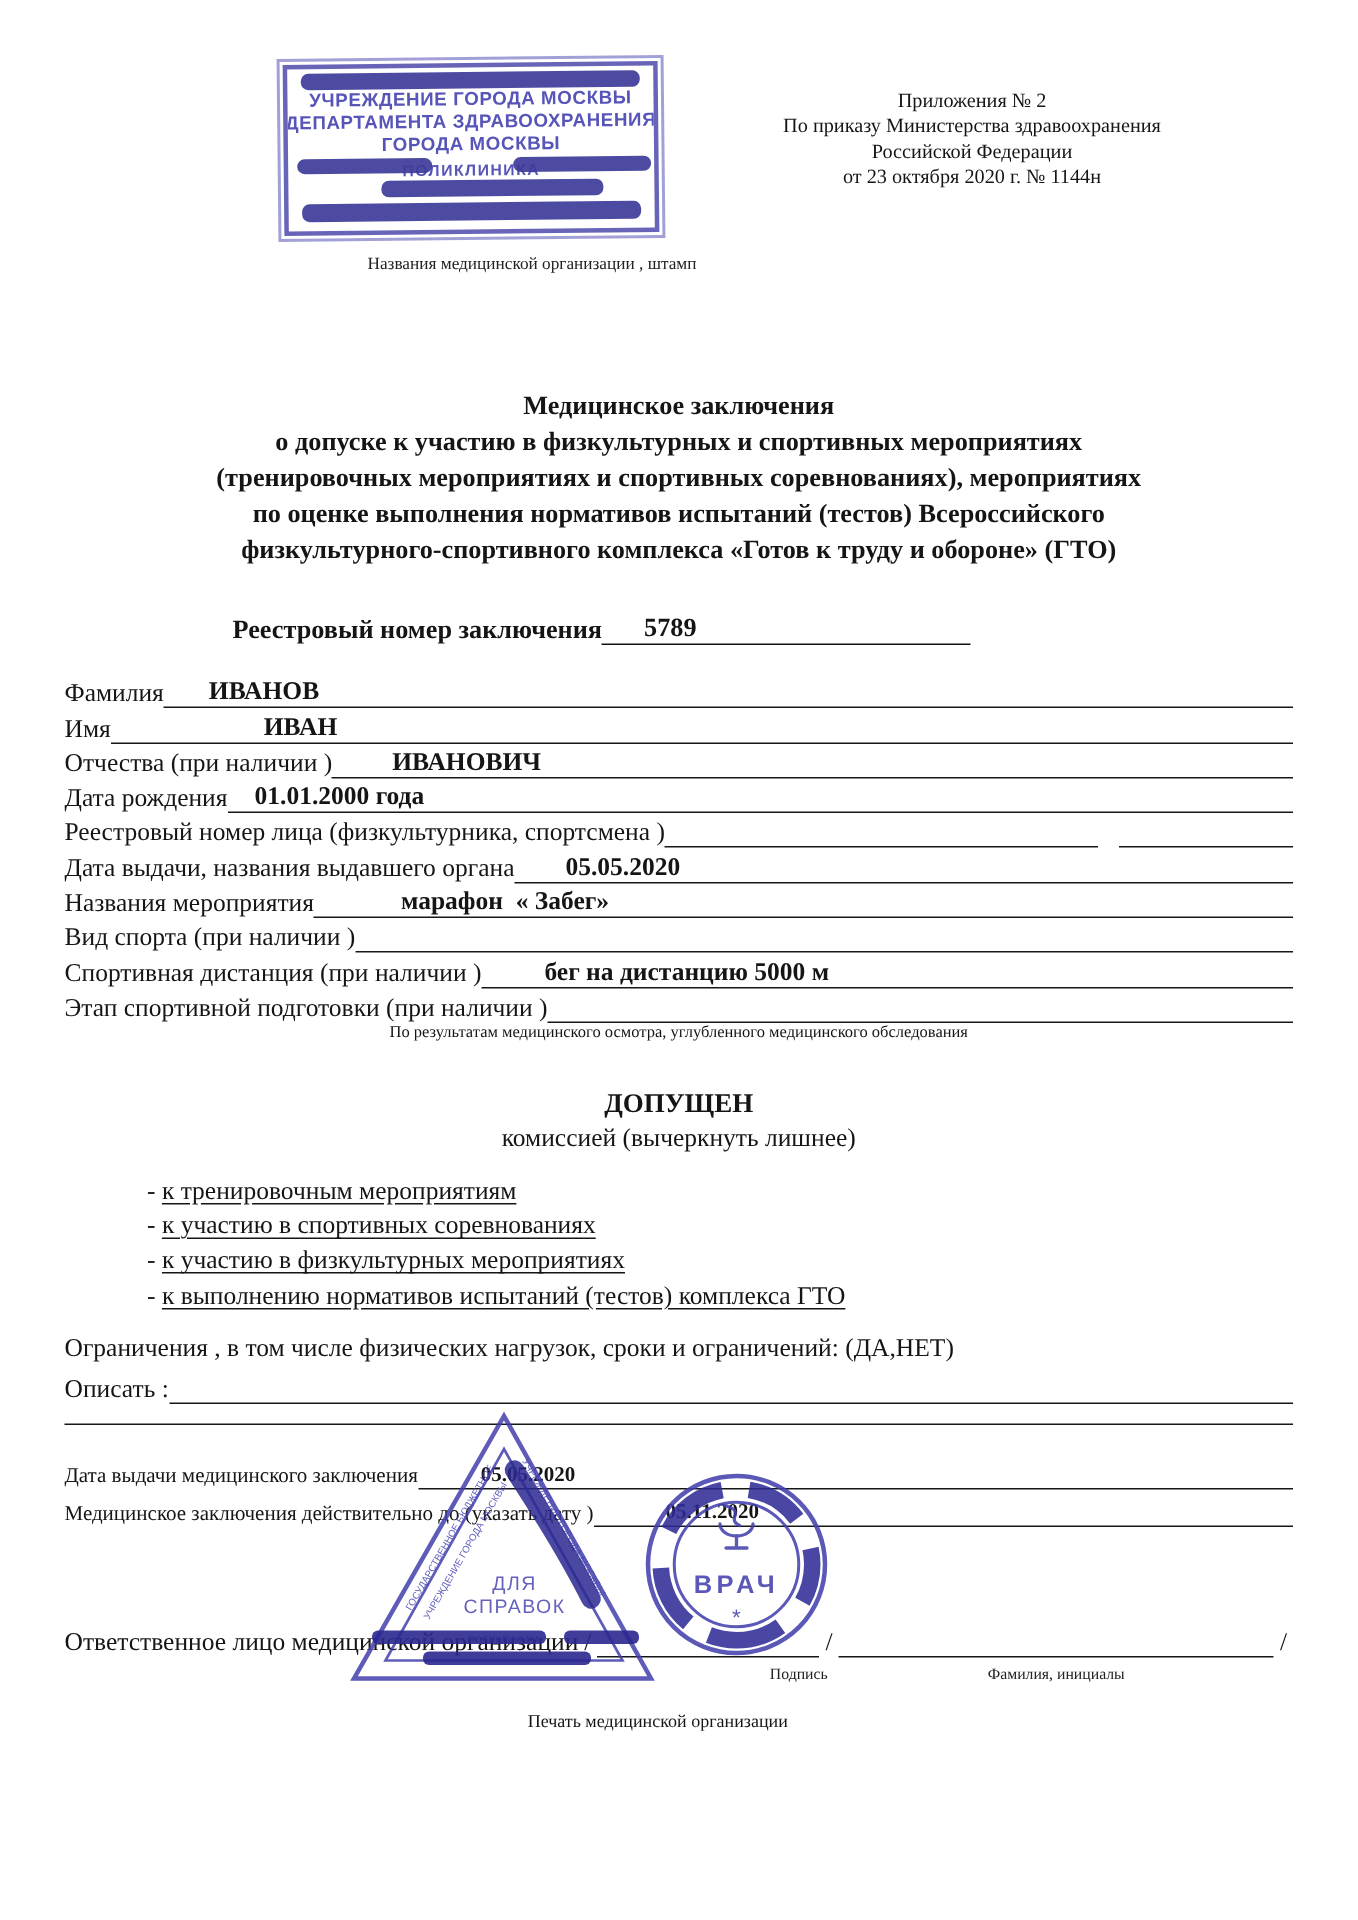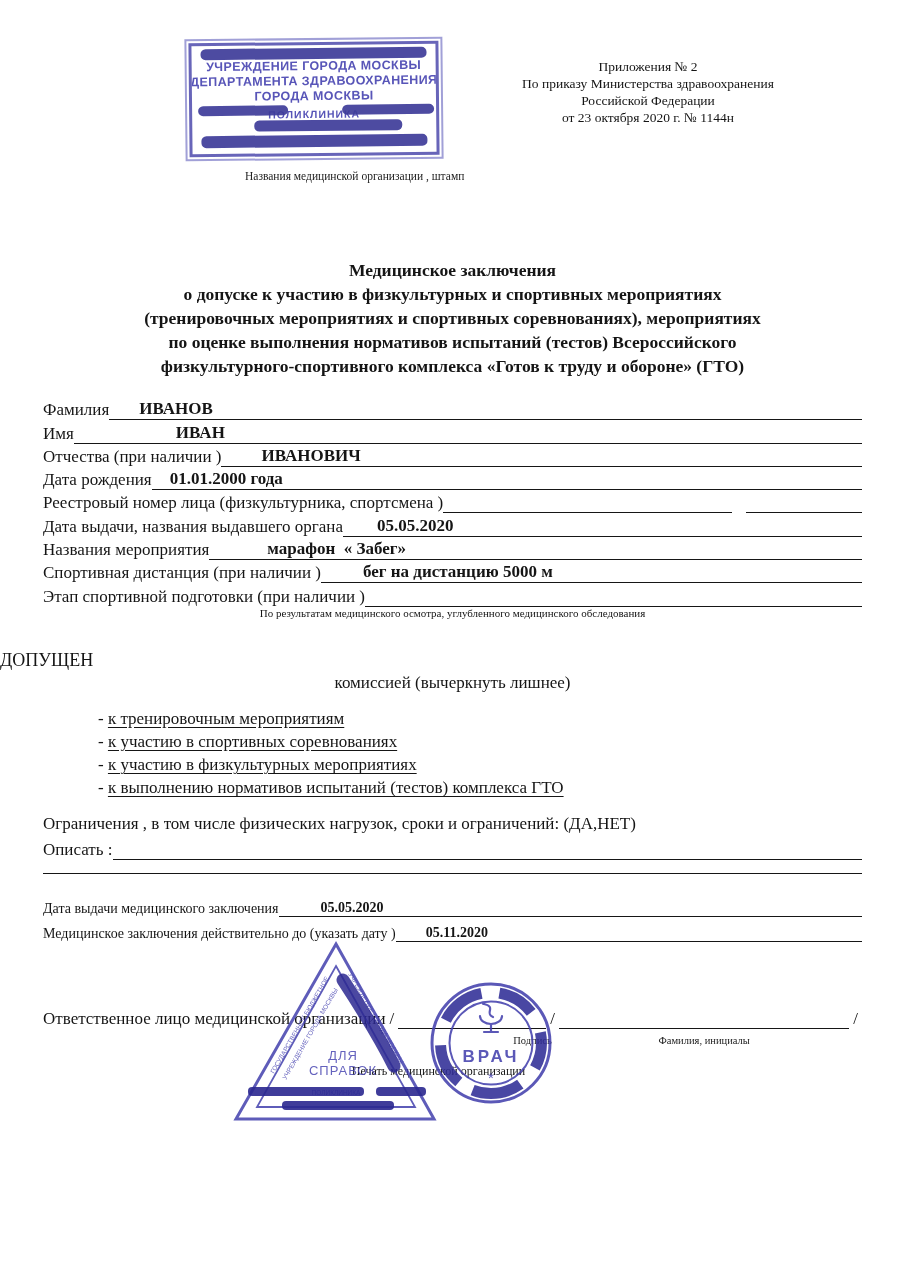--- a/index.html
+++ b/index.html
@@ -43,21 +43,21 @@
   
   .fields{margin:19px 43px 0 43px;}
   .frow{display:flex;align-items:flex-end;height:23.3px;font-size:17px;}
   .frow .lbl{white-space:pre;}
   .frow .line{flex:1;border-bottom:1.2px solid #161616;font-weight:bold;white-space:pre;min-height:1px;}
   .frow .seg1{flex:2.5;}
   .frow .gapsp{width:14px;}
   .frow .seg2{flex:1;}
   .center-note{text-align:center;font-size:11px;height:23.3px;}
   
-  .decision-title{margin-top:20px;text-align:left;font-weight:normal;font-size:18px;height:23.3px;}
+  .decision-title{margin-top:20px;text-align:center;font-weight:bold;font-size:18px;height:23.3px;}
   .decision-sub{text-align:center;font-size:17px;height:23.3px;}
   
   .admissions{margin:12px 43px 5px 98px;font-size:17px;}
   .adm{height:23.3px;}
   .adm .adm-text{text-decoration:underline;text-underline-offset:3px;}
   
   .restr{margin:12px 43px 0 43px;font-size:17px;}
   .restr-line1{height:23.3px;}
   .describe{display:flex;align-items:flex-end;height:23.3px;}
   .describe .lbl{white-space:pre;}
@@ -118,20 +118,24 @@
   </div>
 
   <div class="title">
     <div>Медицинское  заключения</div>
     <div>о допуске к участию в физкультурных и спортивных мероприятиях</div>
     <div>(тренировочных мероприятиях и спортивных соревнованиях), мероприятиях</div>
     <div>по оценке выполнения нормативов испытаний (тестов) Всероссийского</div>
     <div>физкультурного-спортивного комплекса «Готов к труду и обороне» (ГТО)</div>
   </div>
 
+  <div class="registry">
+    <span class="lbl">Реестровый номер заключения</span>
+    <span class="rline">5789</span>
+  </div>
 
   <div class="fields">
     <div class="frow">
       <span class="lbl">Фамилия</span>
       <span class="line" style="padding-left:30px;">ИВАНОВ</span>
     </div>
     <div class="frow">
       <span class="lbl">Имя</span>
       <span class="line" style="padding-left:102px;">ИВАН</span>
     </div>
@@ -149,20 +153,24 @@
       <span class="gapsp"></span>
       <span class="line seg2"></span>
     </div>
     <div class="frow">
       <span class="lbl">Дата выдачи, названия выдавшего органа</span>
       <span class="line" style="padding-left:34px;">05.05.2020</span>
     </div>
     <div class="frow">
       <span class="lbl">Названия мероприятия</span>
       <span class="line" style="padding-left:58px;">марафон  « Забег»</span>
+    </div>
+    <div class="frow">
+      <span class="lbl">Вид спорта (при наличии )</span>
+      <span class="line"></span>
     </div>
     <div class="frow">
       <span class="lbl">Спортивная дистанция (при наличии )</span>
       <span class="line" style="padding-left:42px;">бег на дистанцию 5000 м</span>
     </div>
     <div class="frow">
       <span class="lbl">Этап спортивной подготовки (при наличии )</span>
       <span class="line"></span>
     </div>
     <div class="center-note">По результатам медицинского осмотра, углубленного медицинского обследования</div>
@@ -187,21 +195,21 @@
     <div class="spacer-rule"></div>
   </div>
 
   <div class="dates">
     <div class="drow">
       <span class="lbl">Дата выдачи медицинского заключения</span>
       <span class="line" style="padding-left:42px;">05.05.2020</span>
     </div>
     <div class="drow">
       <span class="lbl">Медицинское заключения действительно до (указать дату )</span>
-      <span class="line" style="padding-left:30px;">05.11.2020</span>
+      <span class="line" style="padding-left:48px;">05.11.2020</span>
     </div>
   </div>
 
   <div class="sigrow">
     <span class="lbl">Ответственное лицо медицинской организации</span>
     <span class="slash">/</span>
     <span class="sline s1"></span>
     <span class="slash">/</span>
     <span class="sline s2"></span>
     <span class="slash">/</span>

